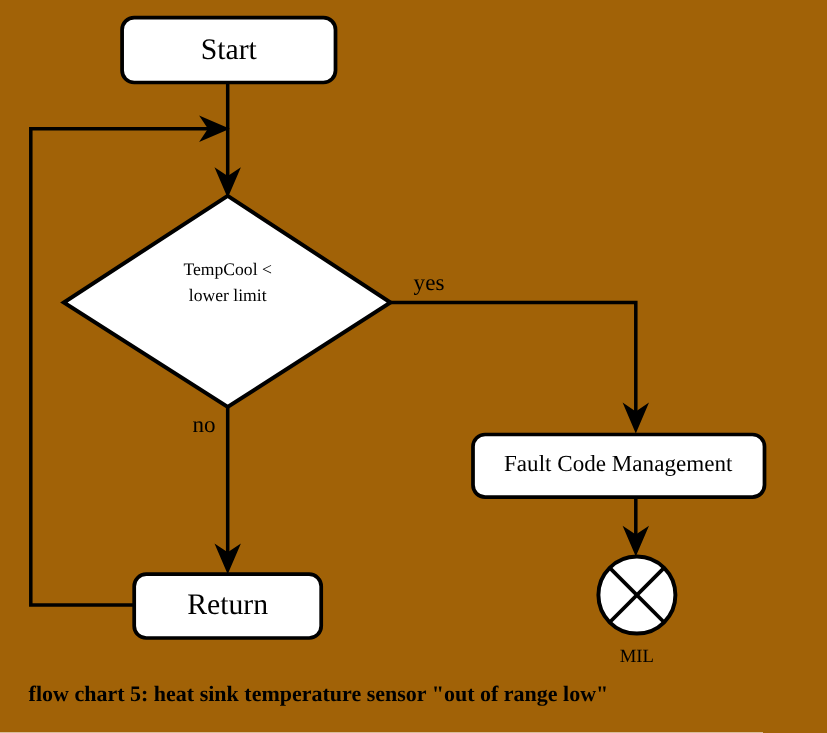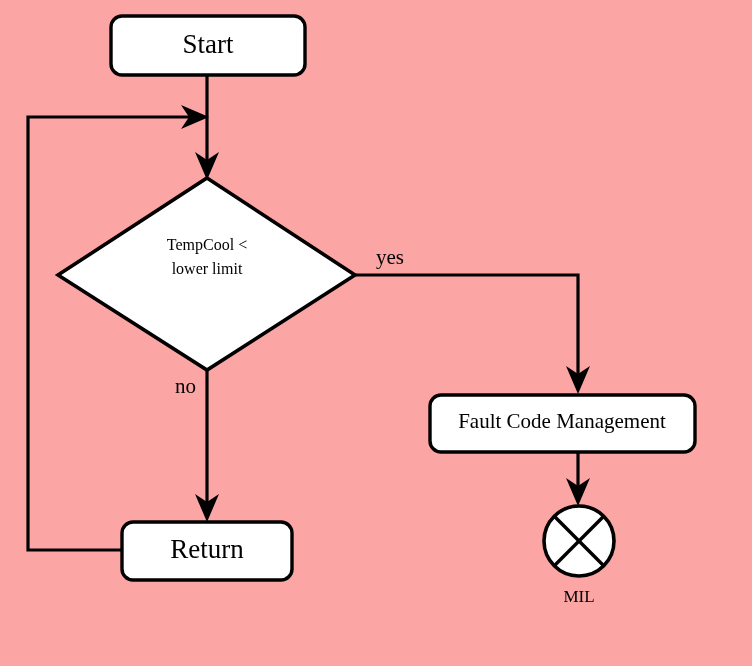--- a/index.html
+++ b/index.html
@@ -8,21 +8,21 @@
     background: #ffffff;
   }
   body {
     font-family: "Liberation Serif", "DejaVu Serif", serif;
     color: #000000;
   }
   #page {
     position: relative;
     width: 752px;
     height: 666px;
-    background: #fca5a5;
+    background: #a16207;
     overflow: hidden;
   }
   #flow-svg {
     position: absolute;
     left: 0;
     top: 0;
     width: 752px;
     height: 666px;
     display: block;
   }
@@ -120,14 +120,15 @@
     <circle class="mil-circle" cx="579" cy="541" r="35"></circle>
     <line class="mil-cross" x1="554.3" y1="516.3" x2="603.7" y2="565.7"></line>
     <line class="mil-cross" x1="603.7" y1="516.3" x2="554.3" y2="565.7"></line>
     <text class="node-text text-mil" x="579" y="598">MIL</text>
 
     <rect class="node-shape" x="122" y="522" width="170" height="58" rx="11" ry="11"></rect>
     <text class="node-text text-return" x="207" y="552">Return</text>
 
   </svg>
 
+  <div class="caption">flow chart 5: heat sink temperature sensor "out of range low"</div>
 
 </div>
 
 </body></html>

